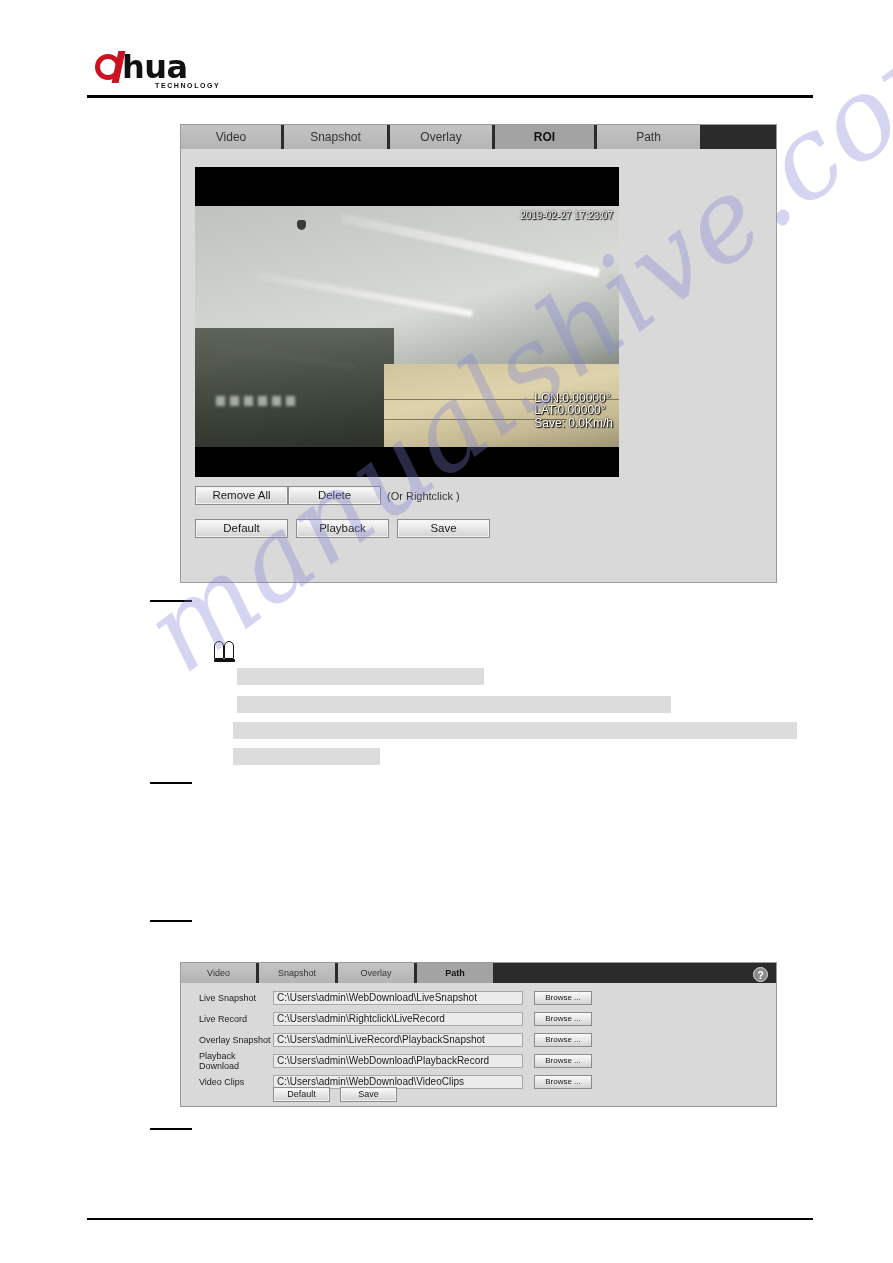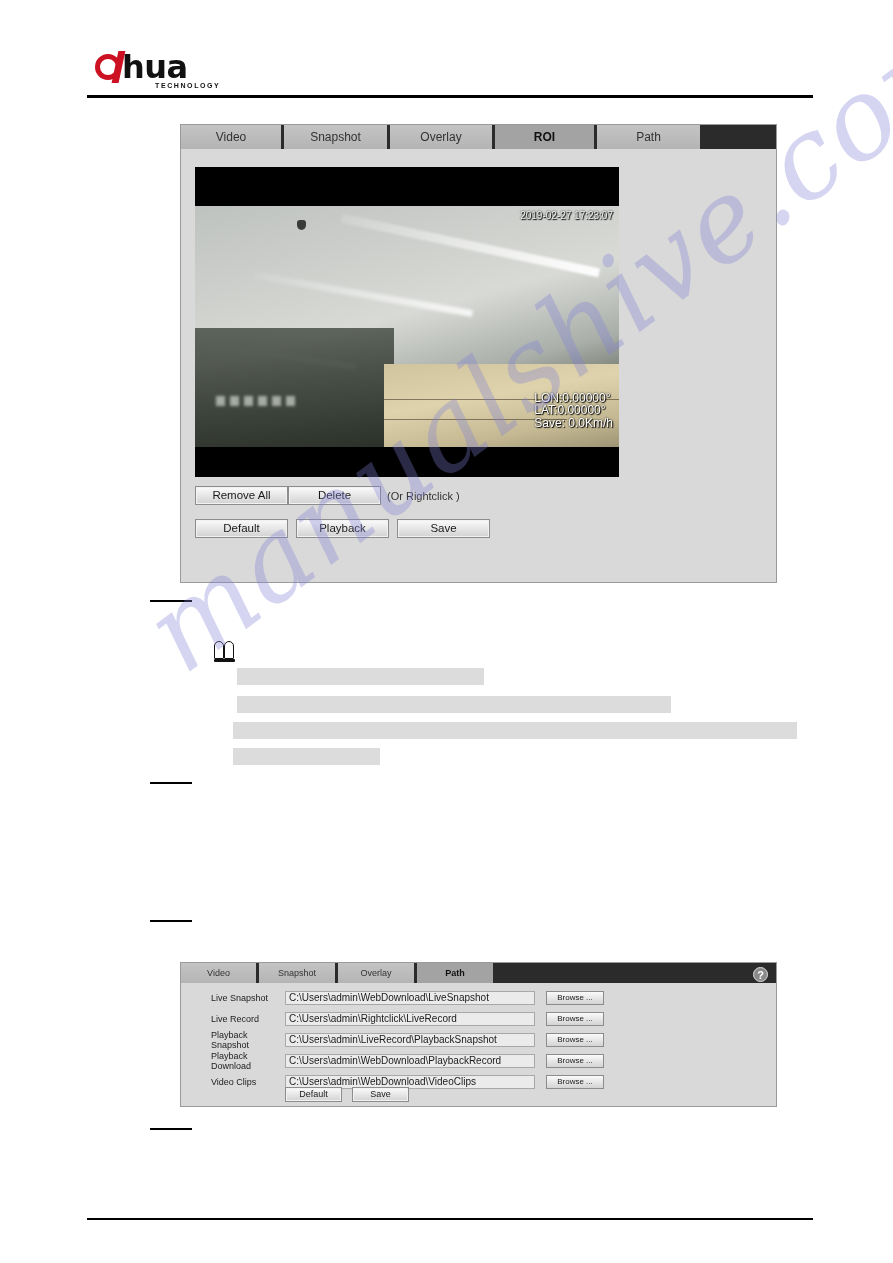--- a/index.html
+++ b/index.html
@@ -391,21 +391,21 @@
 
   
   #path-panel {
     left: 180px;
     top: 962px;
     width: 597px;
     height: 145px;
   }
   #path-body {
     position: absolute;
-    left: 16px; top: 20px;
+    left: 4px; top: 20px;
     width: 100%;
     height: 125px;
   }
   .path-row {
     position: absolute;
     left: 14px;
     height: 15px;
     display: flex;
     align-items: center;
   }
@@ -630,21 +630,21 @@
       <span class="browse-btn">Browse ...</span>
     </div>
 
     <div class="path-row" style="top:28px">
       <span class="path-label">Live Record</span>
       <span class="path-input">C:\Users\admin\Rightclick\LiveRecord</span>
       <span class="browse-btn">Browse ...</span>
     </div>
 
     <div class="path-row" style="top:49px">
-      <span class="path-label">Playback Snapshot</span>
+      <span class="path-label">Overlay Snapshot</span>
       <span class="path-input">C:\Users\admin\LiveRecord\PlaybackSnapshot</span>
       <span class="browse-btn">Browse ...</span>
     </div>
 
     <div class="path-row" style="top:70px">
       <span class="path-label">Playback Download</span>
       <span class="path-input">C:\Users\admin\WebDownload\PlaybackRecord</span>
       <span class="browse-btn">Browse ...</span>
     </div>
 

